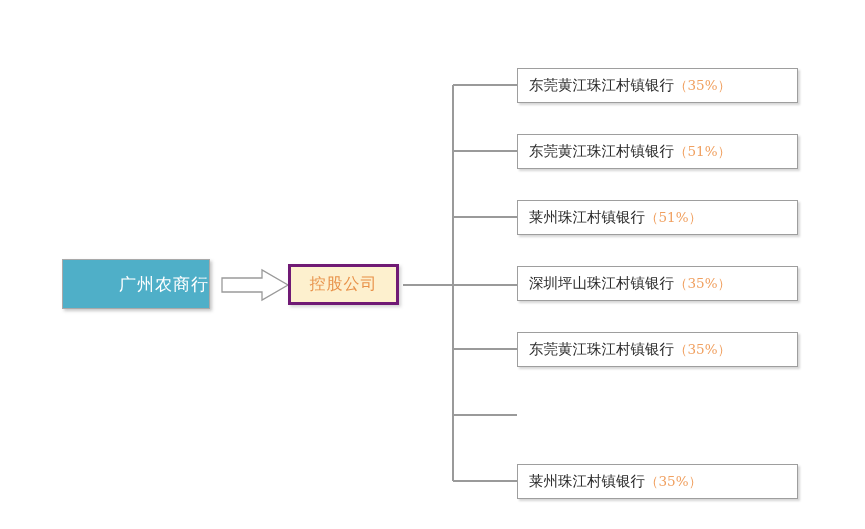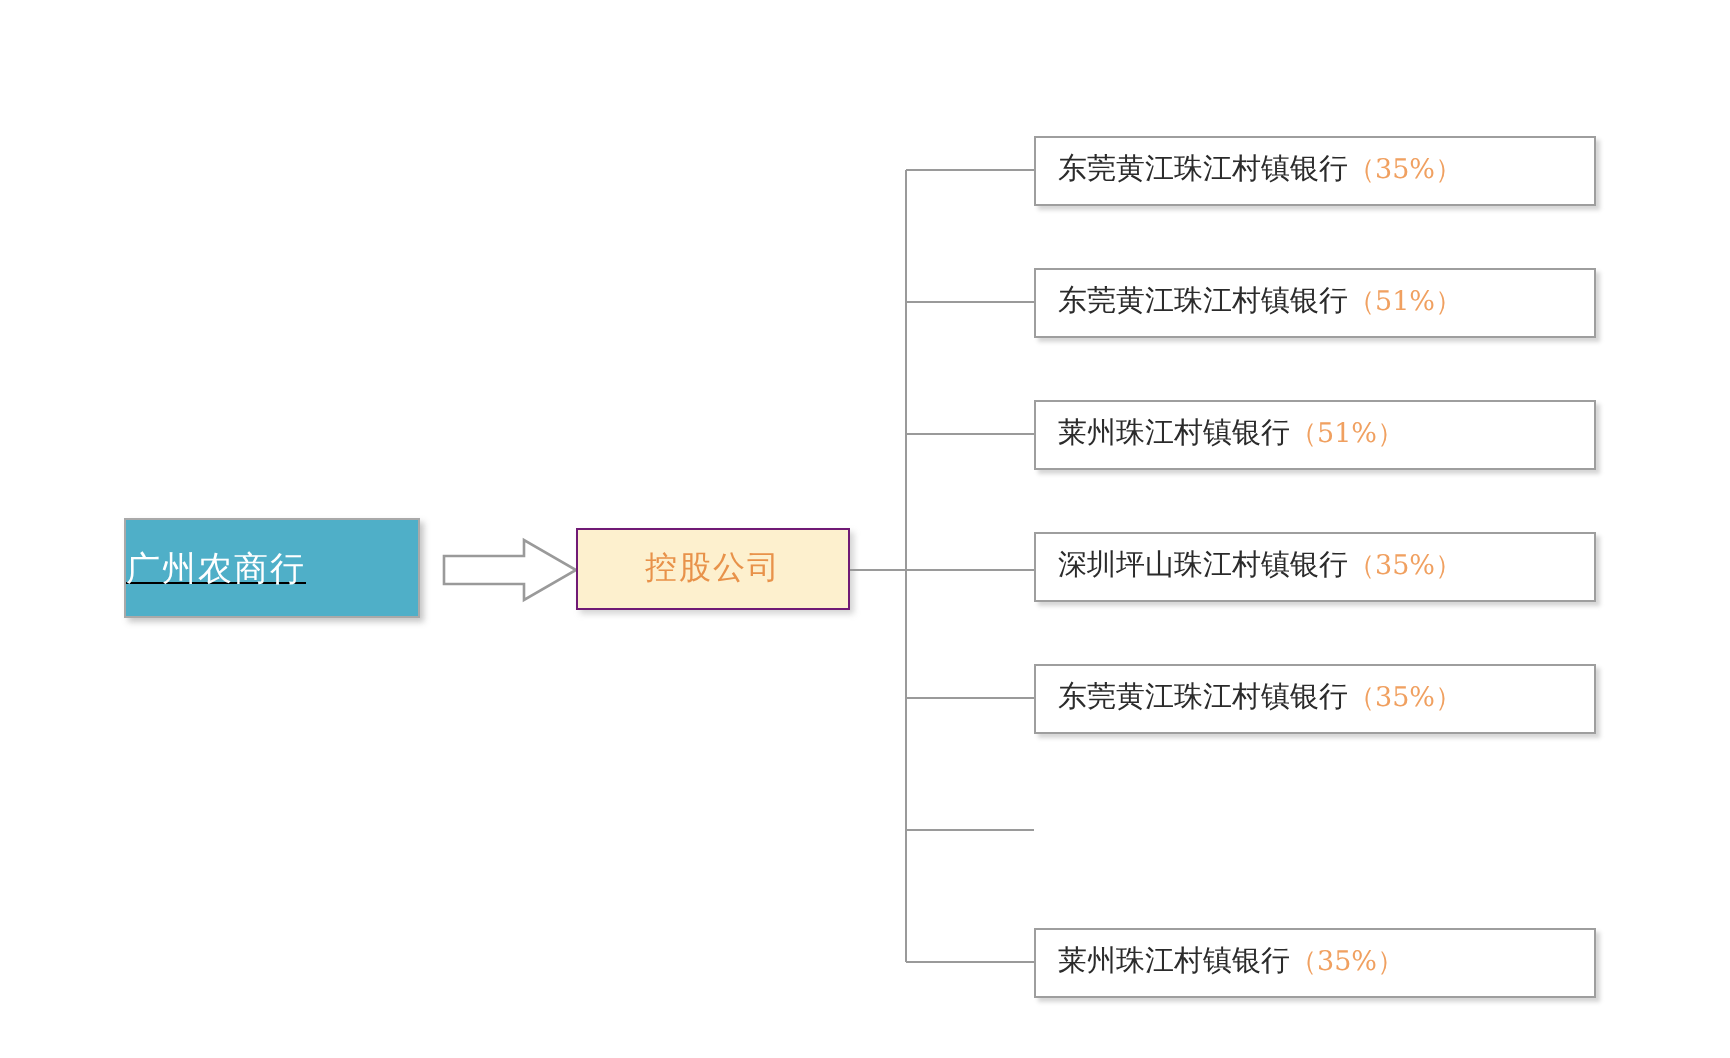--- a/index.html
+++ b/index.html
@@ -32,39 +32,38 @@
     position: absolute;
     left: 62px;
     top: 259px;
     width: 148px;
     height: 50px;
     background: #4FAFC8;
     border: 1px solid #a9a9a9;
     box-sizing: border-box;
     display: flex;
     align-items: center;
-    justify-content: flex-start;
+    justify-content: flex-end;
     box-shadow: 2px 2px 3px rgba(130,130,130,0.45);
-    text-decoration: underline;
   }
   .root-label {
     color: #ffffff;
     font-size: 17px;
     letter-spacing: 1px;
     white-space: nowrap;
   }
   
   .holding-node {
     position: absolute;
     left: 288px;
     top: 264px;
-    width: 137px;
+    width: 111px;
     height: 41px;
     background: #FDF0CE;
-    border: 1px solid #701a75;
+    border: 3px solid #701a75;
     box-sizing: border-box;
     display: flex;
     align-items: center;
     justify-content: center;
     box-shadow: 2px 2px 3px rgba(150,150,150,0.4);
   }
   .holding-label {
     color: #E8924A;
     font-size: 16px;
     letter-spacing: 1px;

